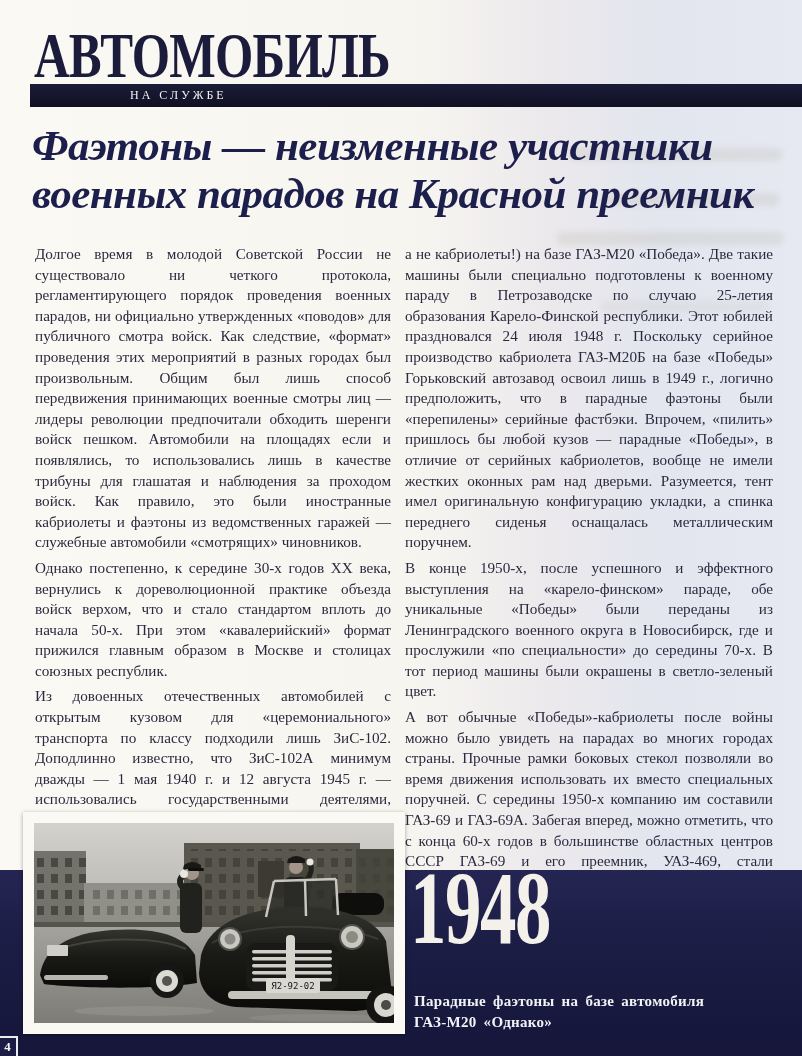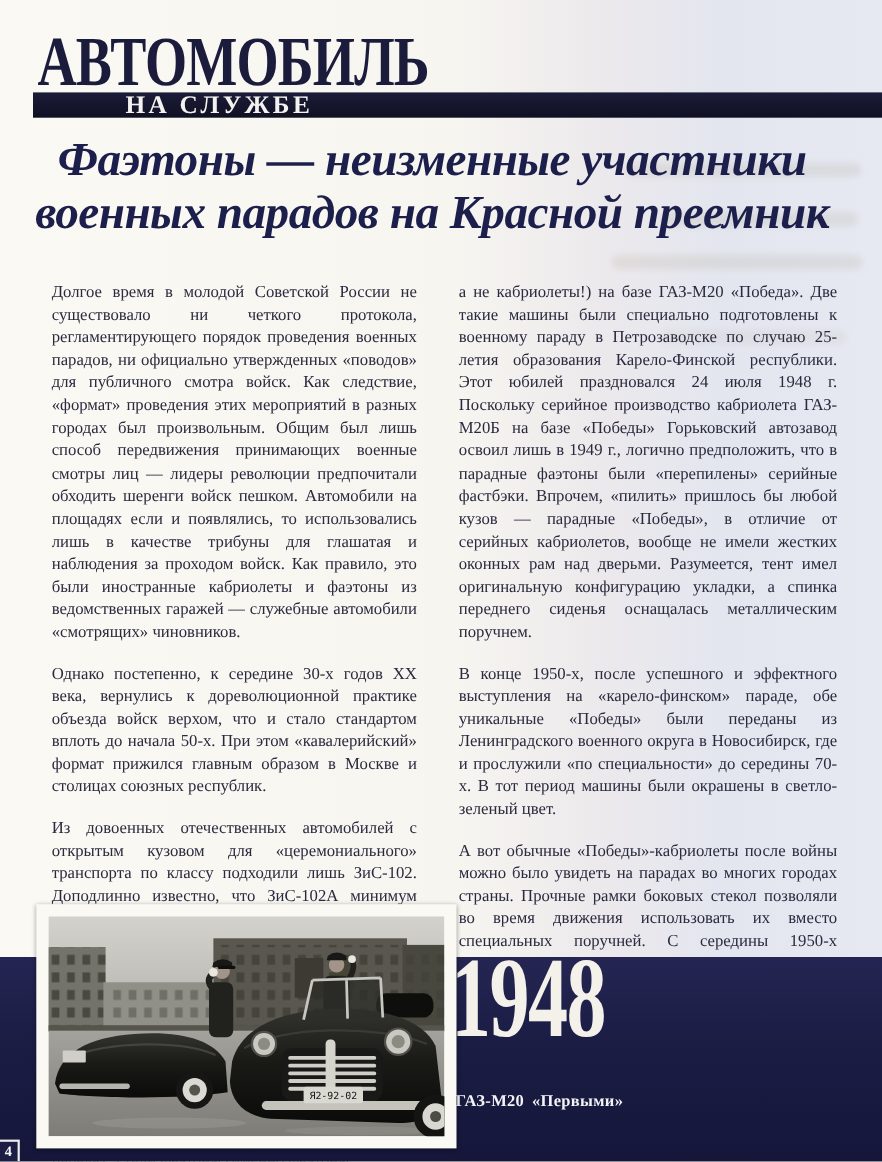--- a/index.html
+++ b/index.html
@@ -19,56 +19,56 @@
     position:absolute;left:34px;top:24px;margin:0;
     font-size:64px;font-weight:bold;line-height:1;color:#1b1c3c;
     letter-spacing:-1px;white-space:nowrap;
     transform:scaleX(0.77);transform-origin:left top;
   }
   .kicker-bar{
     position:absolute;left:30px;top:84px;right:0;height:23px;
     background:linear-gradient(180deg,#1b1c38,#101024);
   }
   .kicker-bar span{
-    position:absolute;left:84px;top:0;line-height:23px;
-    color:#f2f2ee;font-size:23px;font-weight:bold;letter-spacing:3px;white-space:nowrap;
+    position:absolute;left:100px;top:0;line-height:23px;
+    color:#f2f2ee;font-size:12px;font-weight:normal;letter-spacing:3px;white-space:nowrap;
   }
   .title{
     position:absolute;left:32px;top:122px;margin:0;
     font-style:italic;font-weight:bold;font-size:43px;line-height:48px;
     color:#1c1e4b;letter-spacing:-0.5px;
   }
-  .title span{display:block;text-align:center;}
+  .title span{display:block;}
 
   .col{
     position:absolute;top:239px;
     font-size:15.2px;line-height:20.6px;color:#2a2a3e;
     text-align:justify;
   }
   .col-left{left:30px;width:366px;}
   .col-right{left:400px;width:378px;}
-  .col p{margin:17px;}
+  .col p{margin:5px;}
 
   .navy-band{
     position:absolute;left:0;top:870px;width:802px;height:186px;
     background:linear-gradient(180deg,#242552 0%,#1c1d45 40%,#15163a 100%);
   }
   .year{
     position:absolute;left:410px;top:858px;
     color:#f3f1e9;font-size:104px;font-weight:bold;line-height:100px;
     letter-spacing:-2px;white-space:nowrap;
     transform:scaleX(0.70);transform-origin:left top;
   }
   .caption{
     position:absolute;left:414px;top:991px;width:330px;
     color:#f2f3f6;font-size:15px;font-weight:bold;line-height:21px;
     word-spacing:3px;letter-spacing:0.3px;
   }
   .photo-frame{
-    position:absolute;left:17px;top:806px;margin:16px;
+    position:absolute;left:17px;top:806px;margin:6px;
     background:#faf9f3;padding:11px;box-shadow:0 1px 4px rgba(0,0,0,.35);text-align:right;
   }
   .photo-frame svg{display:block;}
   .page-num{
     position:absolute;left:-3px;top:1036px;width:17px;height:18px;
     background:#1c1d45;border:2px solid #eceded;
     color:#f4f4f2;font-size:13px;font-weight:bold;line-height:18px;text-align:center;
   }
 </style>
 </head>
@@ -104,21 +104,22 @@
     <p>а не кабриолеты!) на базе ГАЗ-М20 «Победа». Две такие машины были специально подготовлены к военному параду в Петрозаводске по случаю 25-летия образования Карело-Финской республики. Этот юбилей праздновался 24 июля 1948 г. Поскольку серийное производство кабриолета ГАЗ-М20Б на базе «Победы» Горьковский автозавод освоил лишь в 1949 г., логично предположить, что в парадные фаэтоны были «перепилены» серийные фастбэки. Впрочем, «пилить» пришлось бы любой кузов — парадные «Победы», в отличие от серийных кабриолетов, вообще не имели жестких оконных рам над дверьми. Разумеется, тент имел оригинальную конфигурацию укладки, а спинка переднего сиденья оснащалась металлическим поручнем.</p>
     <p>В конце 1950-х, после успешного и эффектного выступления на «карело-финском» параде, обе уникальные «Победы» были переданы из Ленинградского военного округа в Новосибирск, где и прослужили «по специальности» до середины 70-х. В тот период машины были окрашены в светло-зеленый цвет.</p>
     <p>А вот обычные «Победы»-кабриолеты после войны можно было увидеть на парадах во многих городах страны. Прочные рамки боковых стекол позволяли во время движения использовать их вместо специальных поручней. С середины 1950-х компанию им составили ГАЗ-69 и ГАЗ-69А. Забегая вперед, можно отметить, что с конца 60-х годов в большинстве областных центров СССР ГАЗ-69 и его преемник, УАЗ-469, стали единственной альтернативой специализированным фаэтонам на базе лимузинов высшего класса, красовавшимся на парадах в Москве, столицах союзных республик и ряде стран Варшавского договора.</p>
   </div>
 
   <div class="navy-band"></div>
 
   <div class="year">1948</div>
 
   <div class="caption">
-    <div>ГАЗ-М20 «Первыми»</div>
+    <div>Парадные фаэтоны на базе автомобиля</div>
+    <div>ГАЗ-М20 «Однако»</div>
   </div>
 
   <figure class="photo-frame">
     <svg width="360" height="200" viewBox="0 0 360 200">
       <defs>
         <linearGradient id="sky" x1="0" y1="0" x2="0" y2="1">
           <stop offset="0" stop-color="#d3d2cc"></stop>
             <stop offset="1" stop-color="#b2b1ab"></stop>
         </linearGradient>
         <linearGradient id="road" x1="0" y1="0" x2="0" y2="1">

